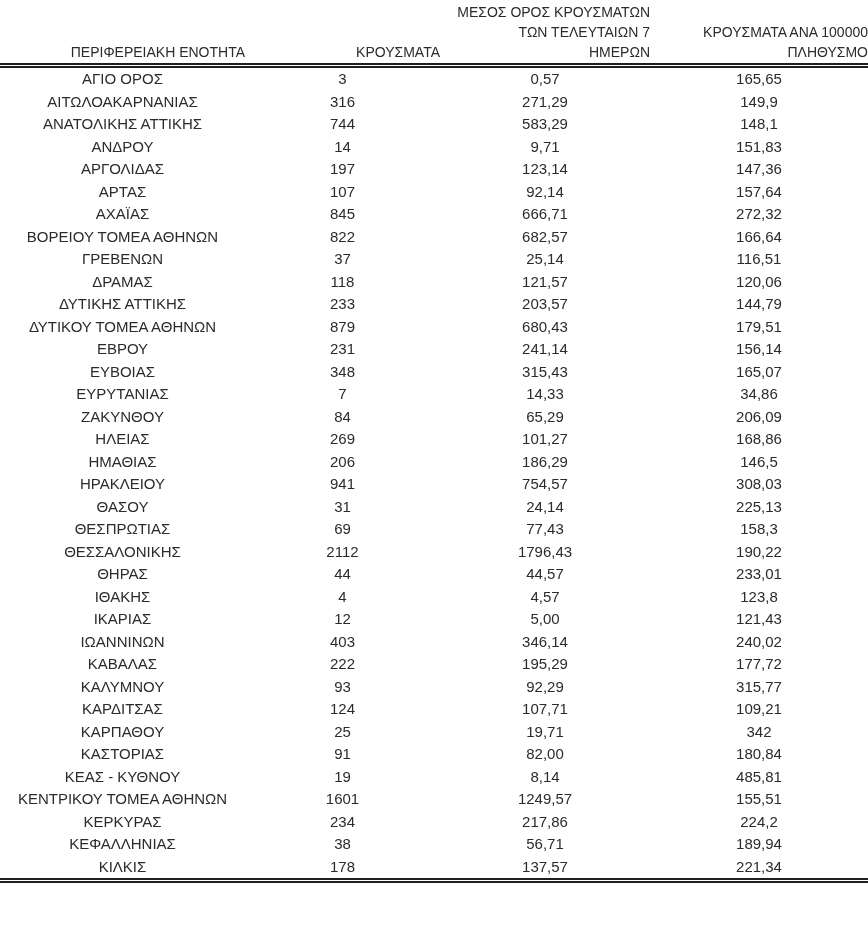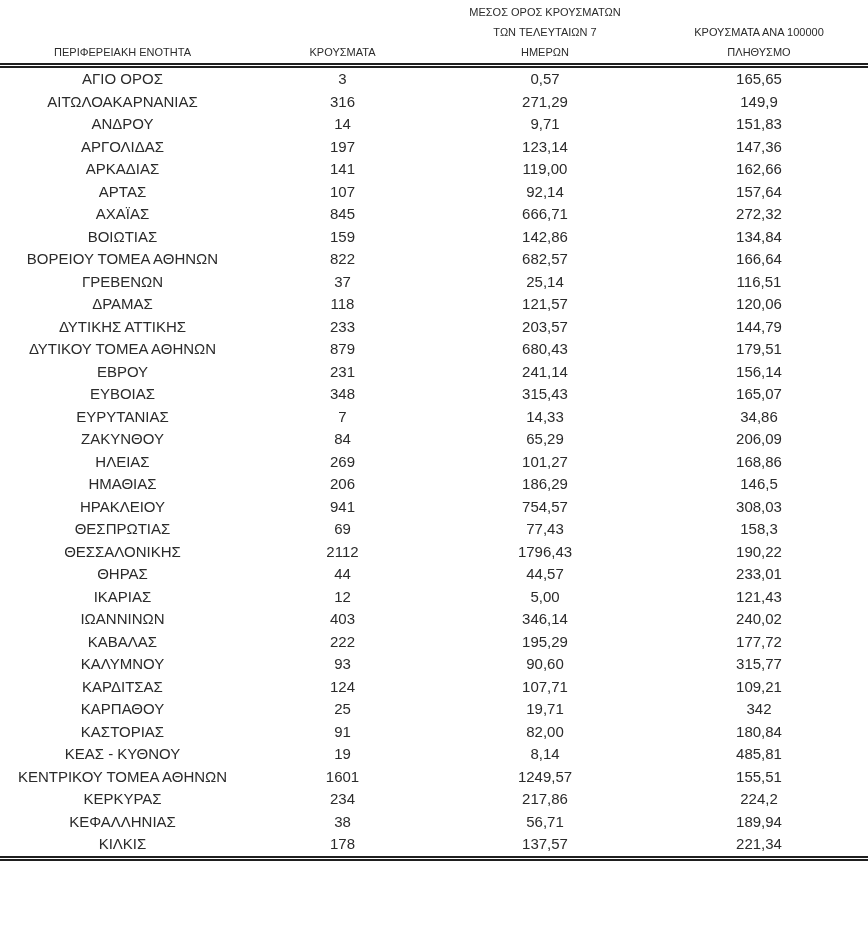--- a/index.html
+++ b/index.html
@@ -13,23 +13,23 @@
     color: #2b2b2b;
     -webkit-font-smoothing: antialiased;
   }
   table.cases-table {
     width: 868px;
     border-collapse: collapse;
     table-layout: fixed;
   }
   table.cases-table thead th {
     font-weight: 400;
-    font-size: 11px;
+    font-size: 14px;
     line-height: 20px;
-    text-align: center;
+    text-align: right;
     vertical-align: bottom;
     padding: 2px 0 1px 0;
     border-bottom: 5px double #1f1f1f;
     white-space: nowrap;
   }
   .hdr-line {
     display: block;
   }
   table.cases-table tbody td {
     font-size: 15px;
@@ -80,56 +80,50 @@
     <td>0,57</td>
     <td>165,65</td>
   </tr>
       <tr>
     <td>ΑΙΤΩΛΟΑΚΑΡΝΑΝΙΑΣ</td>
     <td>316</td>
     <td>271,29</td>
     <td>149,9</td>
   </tr>
       <tr>
+    <td>ΑΝΑΤΟΛΙΚΗΣ ΑΤΤΙΚΗΣ</td>
+    <td>744</td>
+    <td>583,29</td>
+    <td>148,1</td>
+  </tr>
+      <tr>
     <td>ΑΝΔΡΟΥ</td>
     <td>14</td>
     <td>9,71</td>
     <td>151,83</td>
   </tr>
       <tr>
     <td>ΑΡΓΟΛΙΔΑΣ</td>
     <td>197</td>
     <td>123,14</td>
     <td>147,36</td>
   </tr>
       <tr>
-    <td>ΑΡΚΑΔΙΑΣ</td>
-    <td>141</td>
-    <td>119,00</td>
-    <td>162,66</td>
-  </tr>
-      <tr>
     <td>ΑΡΤΑΣ</td>
     <td>107</td>
     <td>92,14</td>
     <td>157,64</td>
   </tr>
       <tr>
     <td>ΑΧΑΪΑΣ</td>
     <td>845</td>
     <td>666,71</td>
     <td>272,32</td>
   </tr>
       <tr>
-    <td>ΒΟΙΩΤΙΑΣ</td>
-    <td>159</td>
-    <td>142,86</td>
-    <td>134,84</td>
-  </tr>
-      <tr>
     <td>ΒΟΡΕΙΟΥ ΤΟΜΕΑ ΑΘΗΝΩΝ</td>
     <td>822</td>
     <td>682,57</td>
     <td>166,64</td>
   </tr>
       <tr>
     <td>ΓΡΕΒΕΝΩΝ</td>
     <td>37</td>
     <td>25,14</td>
     <td>116,51</td>
@@ -188,59 +182,71 @@
     <td>186,29</td>
     <td>146,5</td>
   </tr>
       <tr>
     <td>ΗΡΑΚΛΕΙΟΥ</td>
     <td>941</td>
     <td>754,57</td>
     <td>308,03</td>
   </tr>
       <tr>
+    <td>ΘΑΣΟΥ</td>
+    <td>31</td>
+    <td>24,14</td>
+    <td>225,13</td>
+  </tr>
+      <tr>
     <td>ΘΕΣΠΡΩΤΙΑΣ</td>
     <td>69</td>
     <td>77,43</td>
     <td>158,3</td>
   </tr>
       <tr>
     <td>ΘΕΣΣΑΛΟΝΙΚΗΣ</td>
     <td>2112</td>
     <td>1796,43</td>
     <td>190,22</td>
   </tr>
       <tr>
     <td>ΘΗΡΑΣ</td>
     <td>44</td>
     <td>44,57</td>
     <td>233,01</td>
   </tr>
       <tr>
+    <td>ΙΘΑΚΗΣ</td>
+    <td>4</td>
+    <td>4,57</td>
+    <td>123,8</td>
+  </tr>
+      <tr>
     <td>ΙΚΑΡΙΑΣ</td>
     <td>12</td>
     <td>5,00</td>
     <td>121,43</td>
   </tr>
       <tr>
     <td>ΙΩΑΝΝΙΝΩΝ</td>
     <td>403</td>
     <td>346,14</td>
     <td>240,02</td>
   </tr>
       <tr>
     <td>ΚΑΒΑΛΑΣ</td>
     <td>222</td>
     <td>195,29</td>
     <td>177,72</td>
   </tr>
       <tr>
     <td>ΚΑΛΥΜΝΟΥ</td>
     <td>93</td>
-    <td>90,60</td>
+    <td>92,29</td>
     <td>315,77</td>
   </tr>
       <tr>
     <td>ΚΑΡΔΙΤΣΑΣ</td>
     <td>124</td>
     <td>107,71</td>
     <td>109,21</td>
   </tr>
       <tr>
     <td>ΚΑΡΠΑΘΟΥ</td>

